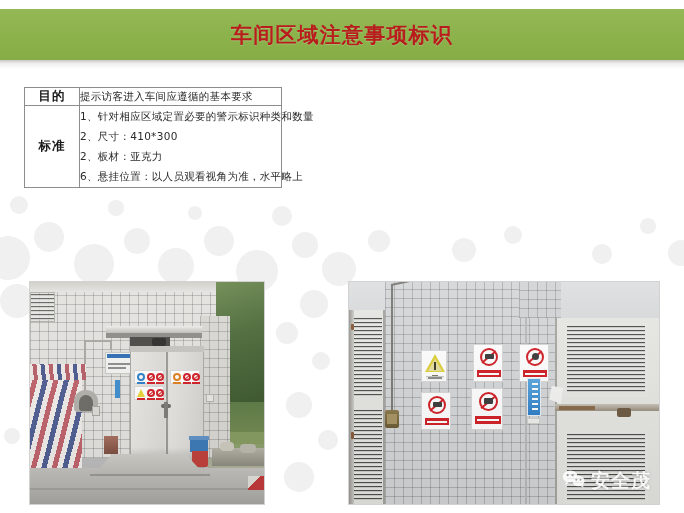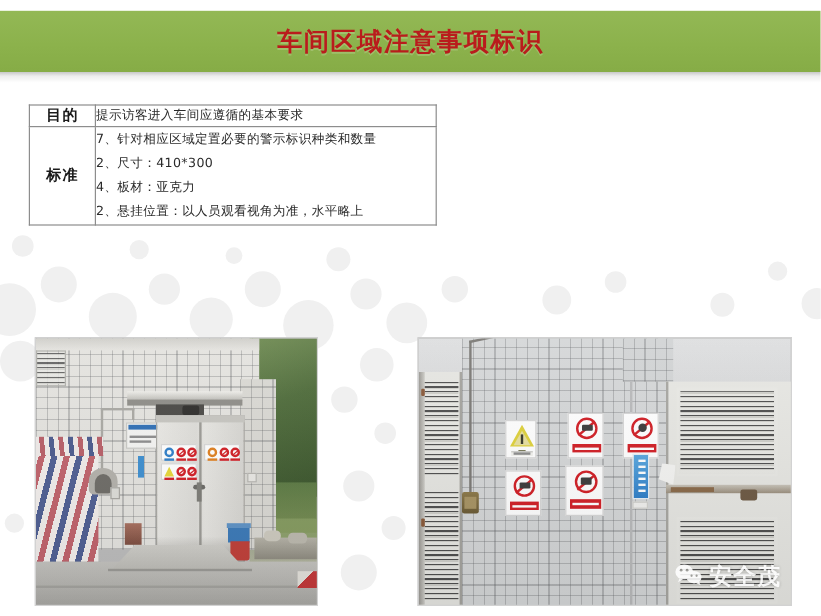--- a/index.html
+++ b/index.html
@@ -44,21 +44,21 @@
     letter-spacing: 1.2px;
     text-shadow: 0 1px 0 rgba(255,255,255,0.18);
     z-index: 4;
     white-space: nowrap;
   }
 
   
   .spec-table {
     position: absolute;
     left: 24px; top: 87px;
-    width: 340px;
+    width: 258px;
     border-collapse: collapse;
     background: #ffffff;
     z-index: 5;
     table-layout: fixed;
     border-radius: 16px;
   }
   .spec-table td {
     border: 1px solid #8d8d8d;
     padding: 0;
     vertical-align: middle;
@@ -176,24 +176,24 @@
 
   <table class="spec-table">
     <tbody>
       <tr>
         <td class="spec-label">目的</td>
         <td class="spec-value">提示访客进入车间应遵循的基本要求</td>
       </tr>
       <tr>
         <td class="spec-label">标准</td>
         <td class="spec-value spec-value-std">
-          <span class="std-line">7、针对相应区域定置必要的警示标识种类和数量</span>
+          <span class="std-line">1、针对相应区域定置必要的警示标识种类和数量</span>
           <span class="std-line">2、尺寸：410*300</span>
-          <span class="std-line">4、板材：亚克力</span>
-          <span class="std-line">2、悬挂位置：以人员观看视角为准，水平略上</span>
+          <span class="std-line">2、板材：亚克力</span>
+          <span class="std-line">6、悬挂位置：以人员观看视角为准，水平略上</span>
         </td>
       </tr>
     </tbody>
   </table>
 
   <div class="photo" id="photo-left">
     <div class="ph-inner">
 
       <div style="position:absolute; left:178px; top:0; width:58px; height:132px;
                   background:linear-gradient(160deg,#6f8b52 0%,#4e6b3a 40%,#39532b 100%);"></div>

